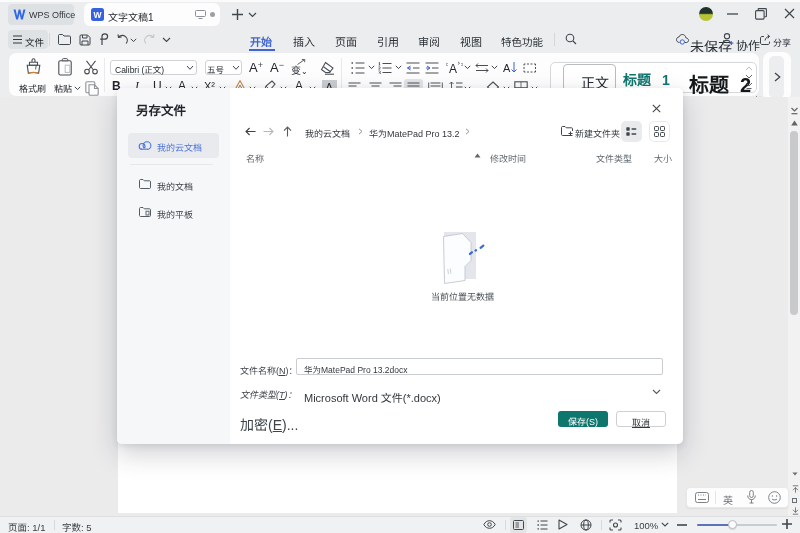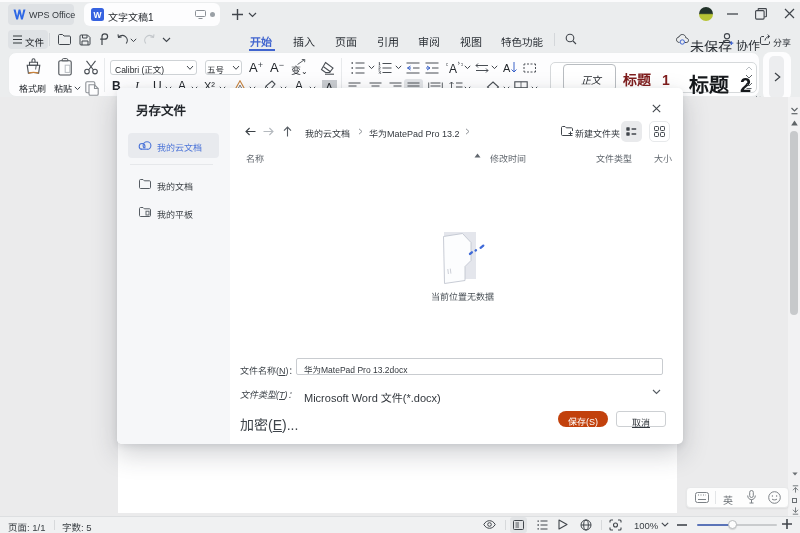--- a/index.html
+++ b/index.html
@@ -296,22 +296,22 @@
 <svg class="ico" style="left:514px;top:81px;" width="14" height="13" viewBox="0 0 14 13">
   <rect x="0.8" y="0.8" width="12.4" height="11.4" fill="none" stroke="#4a4f55" stroke-width="1.1"></rect>
   <path d="M0.8 6.5 H13.2 M7 0.8 V12.2" stroke="#4a4f55" stroke-width="0.8"></path>
 </svg>
 <svg class="ico" style="left:531px;top:86px;" width="7" height="5" viewBox="0 0 7 5">
     <path d="M0.8 0.8 L3.5 3.6 L6.2 0.8" fill="none" stroke="#41464c" stroke-width="1"></path>
   </svg>
 
 <div class="abs" style="left:550px;top:62px;width:207px;height:31px;background:#fff;border:1px solid #d6d9db;border-radius:5px;"></div>
 <div class="abs" style="left:563px;top:64px;width:53px;height:27px;background:#fff;border:1px solid #b9bdc1;border-radius:4px;"></div>
-<div class="txt" style="left:581px;top:72px;font-size:10px;color:#23272c;font-style:italic;">正文</div>
-<div class="txt" style="left:623px;top:69px;font-size:14px;font-weight:bold;color:#7f1d1d;">标题<span style="padding-left:11px;">1</span></div>
+<div class="txt" style="left:581px;top:72px;font-size:14px;color:#23272c;">正文</div>
+<div class="txt" style="left:623px;top:69px;font-size:14px;font-weight:bold;color:#0f766e;">标题<span style="padding-left:11px;">1</span></div>
 <div class="txt" style="left:689px;top:69px;font-size:20px;font-weight:bold;color:#16191c;">标题<span style="padding-left:11px;">2</span></div>
 <svg class="ico" style="left:745px;top:66px;" width="8" height="5" viewBox="0 0 8 5">
     <path d="M1 4 L4 1 L7 4" fill="none" stroke="#b9bdc1" stroke-width="1"></path>
   </svg>
 <svg class="ico" style="left:745px;top:74px;" width="8" height="5" viewBox="0 0 8 5">
     <path d="M1 1 L4 4 L7 1" fill="none" stroke="#5f6468" stroke-width="1"></path>
   </svg>
 <svg class="ico" style="left:745px;top:82px;" width="8" height="8" viewBox="0 0 8 8">
     <path d="M1 1 L4 4 L7 1" fill="none" stroke="#5f6468" stroke-width="1"></path>
     <path d="M1.5 6.5 H6.5" stroke="#5f6468" stroke-width="1"></path>
@@ -493,16 +493,16 @@
 
 <div class="txt" style="left:240px;top:364px;font-size:9px;color:#3e444a;">文件名称(<span style="text-decoration:underline;">N</span>)：</div>
 <div class="abs" style="left:296px;top:358px;width:367px;height:17px;background:#fff;border:1px solid #c9ccd0;border-radius:2px;"></div>
 <div class="txt" style="left:304px;top:362.5px;font-size:8.5px;color:#33383e;">华为MatePad Pro 13.2docx</div>
 <div class="txt" style="left:240px;top:388px;font-size:9px;color:#3e444a;font-style:italic;">文件类型(<span style="text-decoration:underline;">T</span>)：</div>
 <div class="txt" style="left:304px;top:388.5px;font-size:11px;color:#33383e;">Microsoft Word 文件(*.docx)</div>
 <svg class="ico" style="left:652px;top:389px;" width="9" height="6" viewBox="0 0 9 6">
     <path d="M1 1 L4.5 4.5 L8 1" fill="none" stroke="#565c63" stroke-width="1.1"></path>
   </svg>
 <div class="txt" style="left:240px;top:414px;font-size:14px;color:#3e444a;">加密(<span style="text-decoration:underline;">E</span>)...</div>
-<div class="abs" style="left:558px;top:411px;width:50px;height:16px;background:#c2410c;border-radius:8px;text-align:center;">
+<div class="abs" style="left:558px;top:411px;width:50px;height:16px;background:#0f766e;border-radius:3px;text-align:center;">
   <span style="font-size:9px;color:#fff;line-height:16px;">保存(S)</span></div>
 <div class="abs" style="left:616px;top:411px;width:50px;height:16px;background:#fff;border:1px solid #cdd0d3;border-radius:3px;text-align:center;">
   <span style="font-size:9px;color:#33383e;line-height:14px;text-decoration:underline;">取消</span></div>
 
 </body></html>

